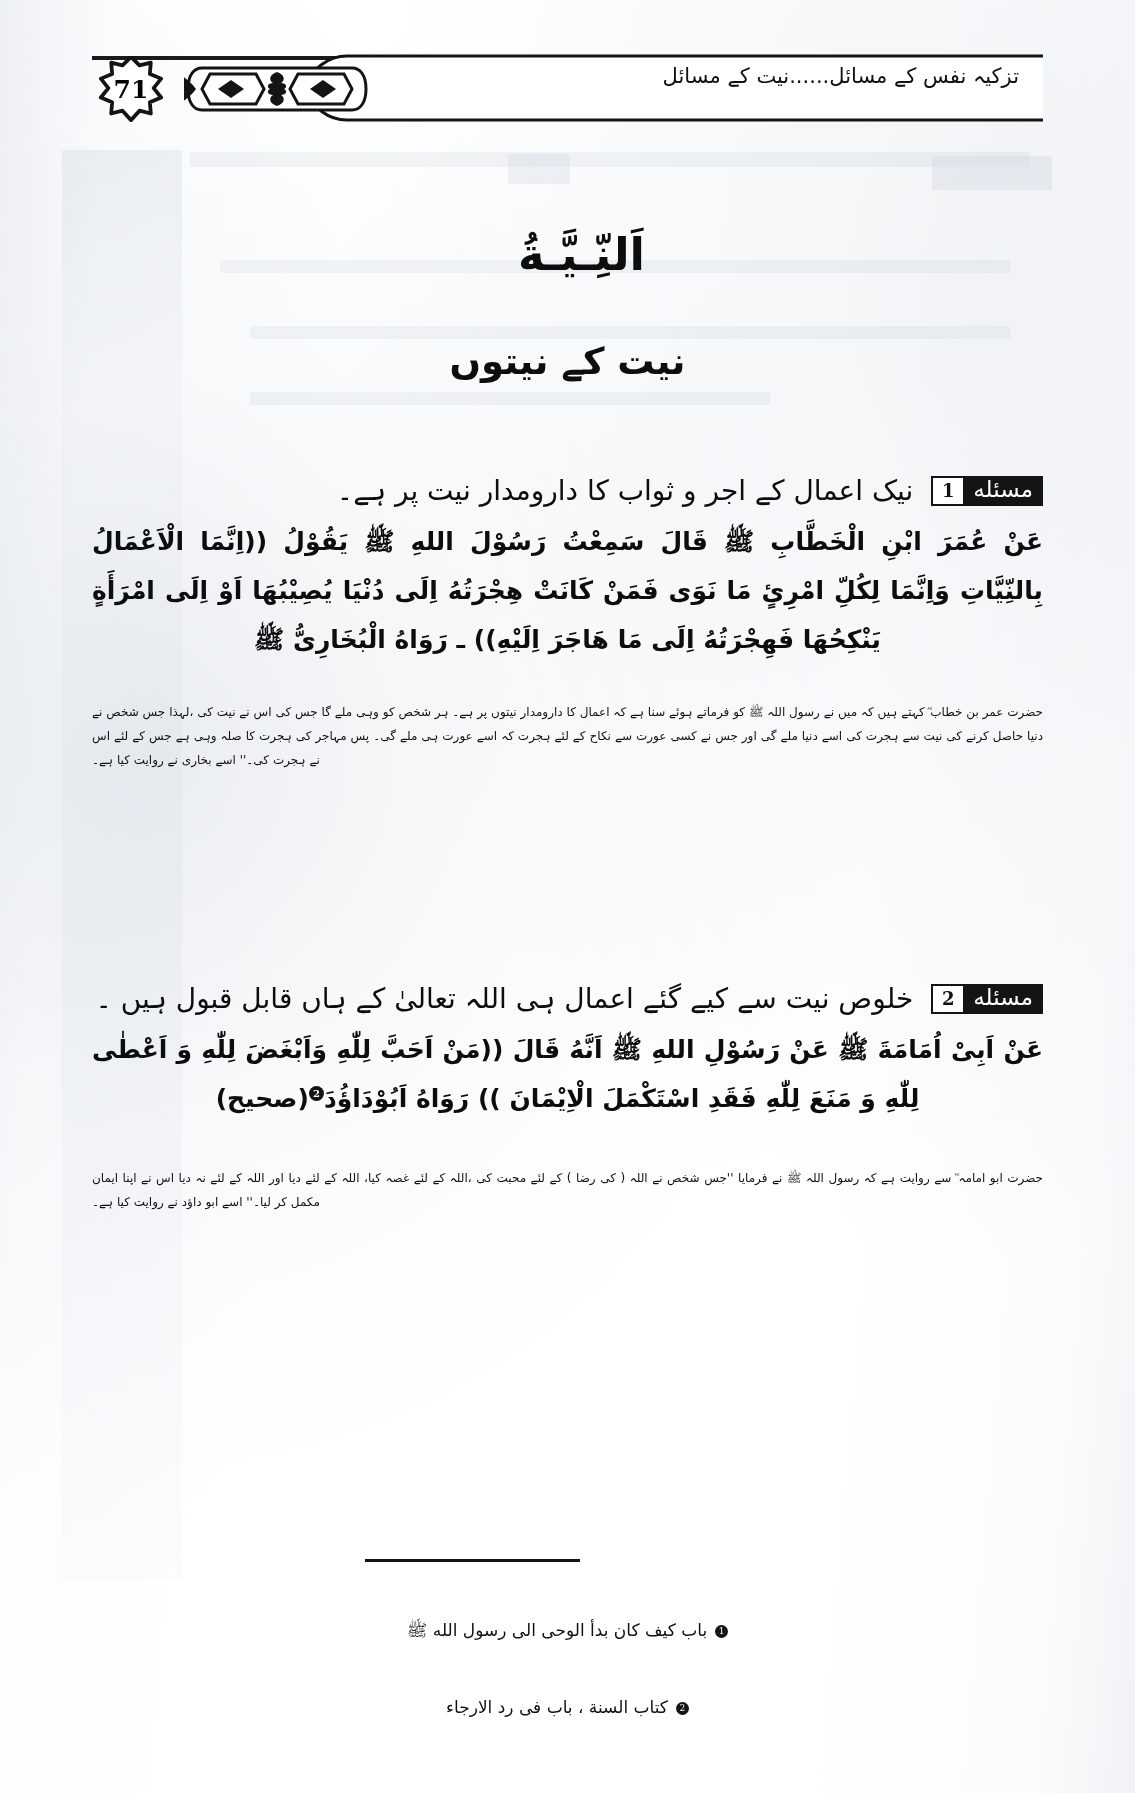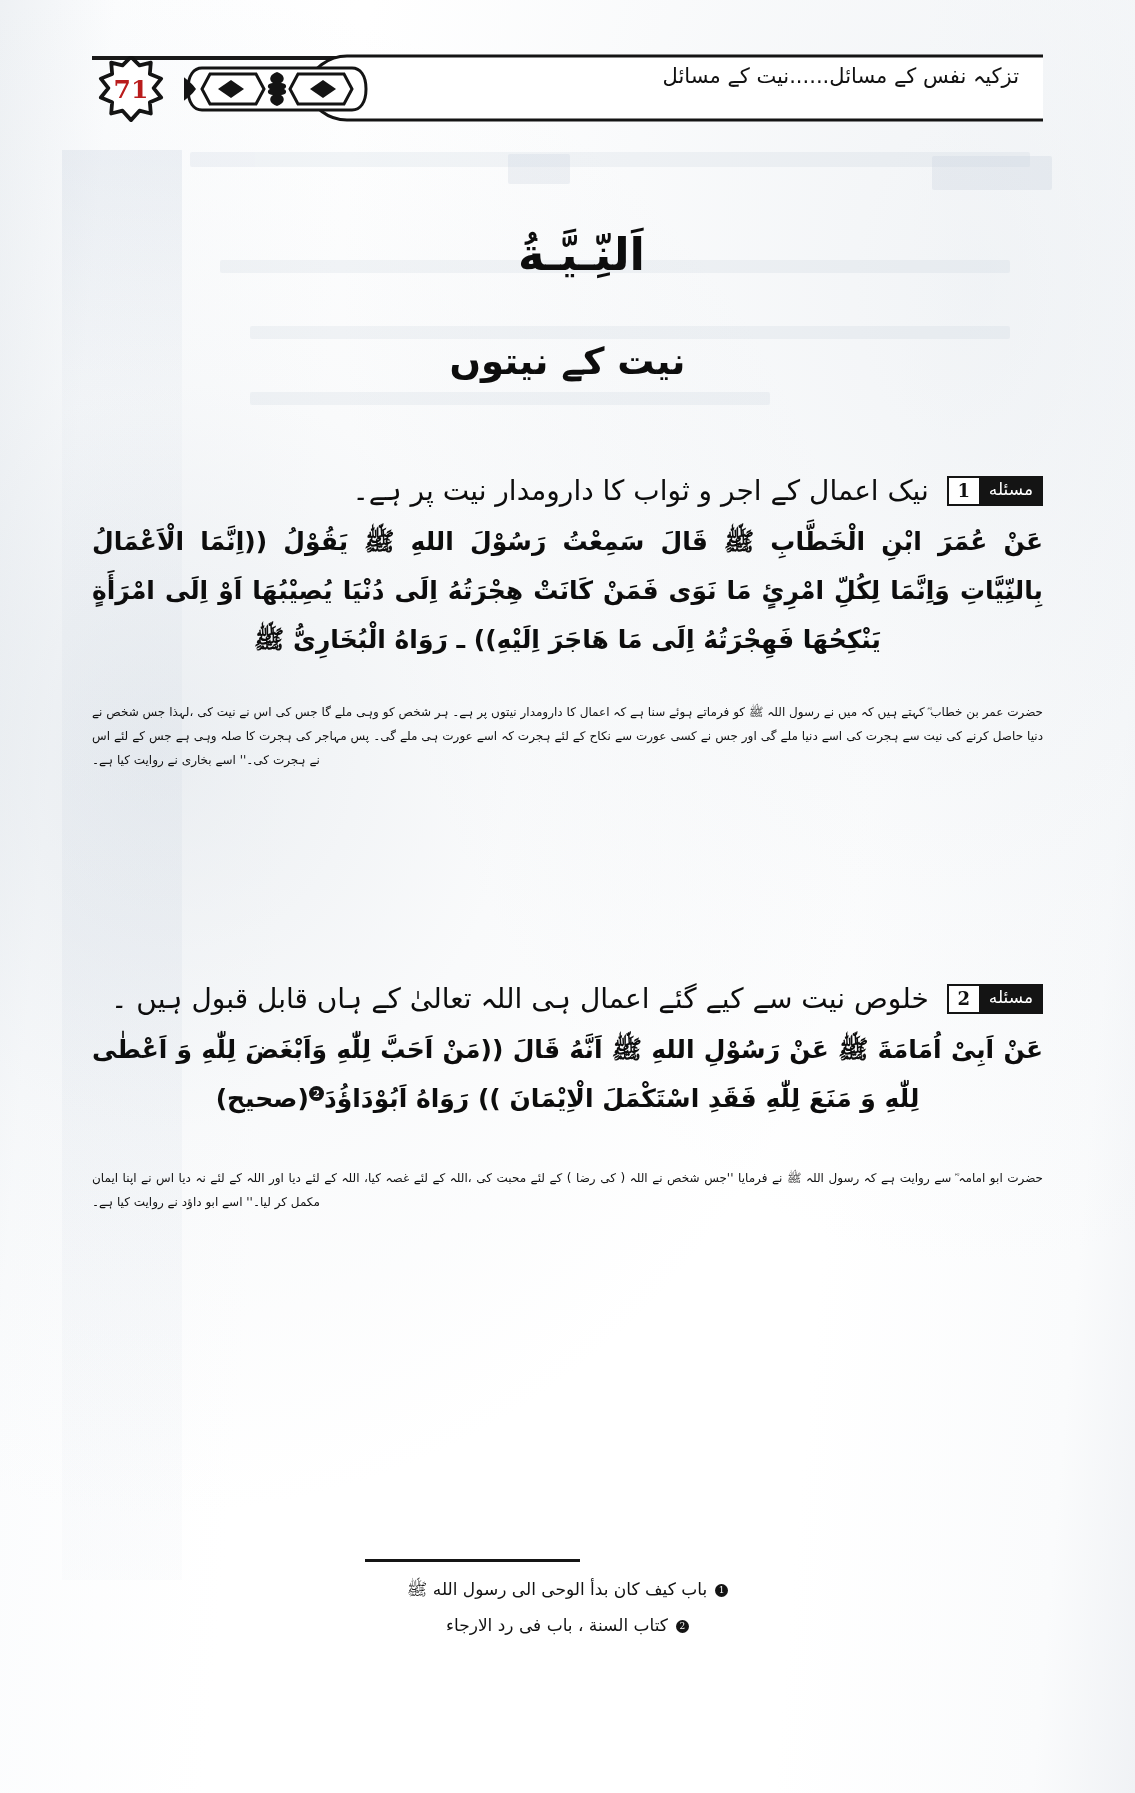--- a/index.html
+++ b/index.html
@@ -102,21 +102,21 @@
     left: 6px;
     top: 4px;
     width: 66px;
     height: 66px;
     display: flex;
     align-items: center;
     justify-content: center;
     font-family: "DejaVu Serif", serif;
     font-weight: 700;
     font-size: 25px;
-    color: #b91c1c;
+    color: #000000;
   }
   .orn-medallion {
     position: absolute;
     left: 92px;
     top: 8px;
     width: 186px;
     height: 58px;
   }
 
   
@@ -163,21 +163,21 @@
     flex: none;
     display: flex;
     flex-direction: row;
     align-items: stretch;
     height: 30px;
     direction: rtl;
   }
   .masala-badge-label {
     background: #141414;
     color: #ffffff;
-    font-size: 17px;
+    font-size: 23px;
     font-family: "DejaVu Sans", sans-serif;
     padding: 0 10px 3px 10px;
     display: flex;
     align-items: center;
     line-height: 1;
   }
   .masala-badge-num {
     background: #ffffff;
     color: #111;
     border: 2px solid #141414;
@@ -257,20 +257,21 @@
     direction: rtl;
     text-align: center;
     font-family: "DejaVu Sans", sans-serif;
     font-size: 17px;
     line-height: 2.1;
     color: #111;
   }
   .footnote-row {
     display: block;
     white-space: nowrap;
+    margin-top: 41px;
   }
   .fn-marker {
     display: inline-block;
     width: 13px;
     height: 13px;
     border-radius: 50%;
     background: #141414;
     color: #fff;
     font-size: 9px;
     line-height: 13px;

